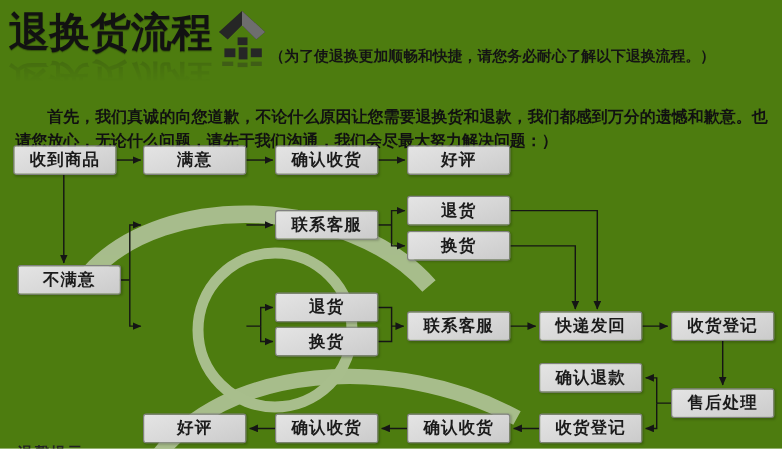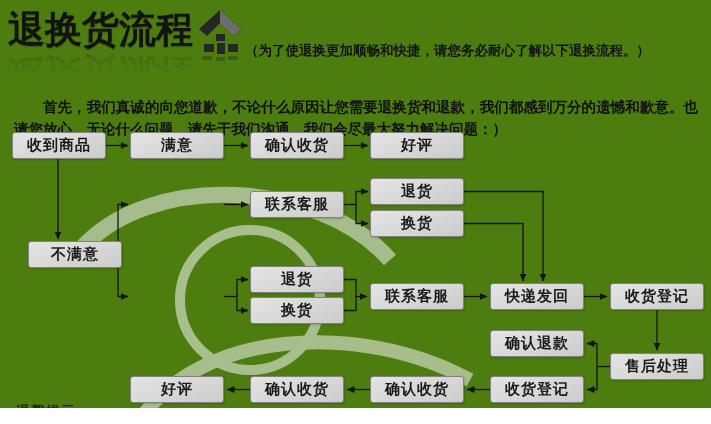--- a/index.html
+++ b/index.html
@@ -188,21 +188,21 @@
 
   <div class="node" style="left:130px;top:132px">满意</div>
   <div class="node" style="left:12px;top:132px">收到商品</div>
   <div class="node" style="left:250px;top:132px">确认收货</div>
   <div class="node" style="left:370px;top:132px">好评</div>
 
   <div class="node" style="left:370px;top:178px">退货</div>
   <div class="node" style="left:250px;top:191px">联系客服</div>
   <div class="node" style="left:370px;top:210px">换货</div>
 
-  <div class="node" style="left:28px;top:241px">不满意</div>
+  <div class="node" style="left:16px;top:241px">不满意</div>
   <div class="node" style="left:250px;top:266px">退货</div>
   <div class="node" style="left:370px;top:283px">联系客服</div>
   <div class="node" style="left:490px;top:283px">快递发回</div>
   <div class="node" style="left:610px;top:283px">收货登记</div>
   <div class="node" style="left:250px;top:297px">换货</div>
 
   <div class="node" style="left:490px;top:330px">确认退款</div>
   <div class="node" style="left:610px;top:353px">售后处理</div>
 
   <div class="node" style="left:130px;top:376px">好评</div>

